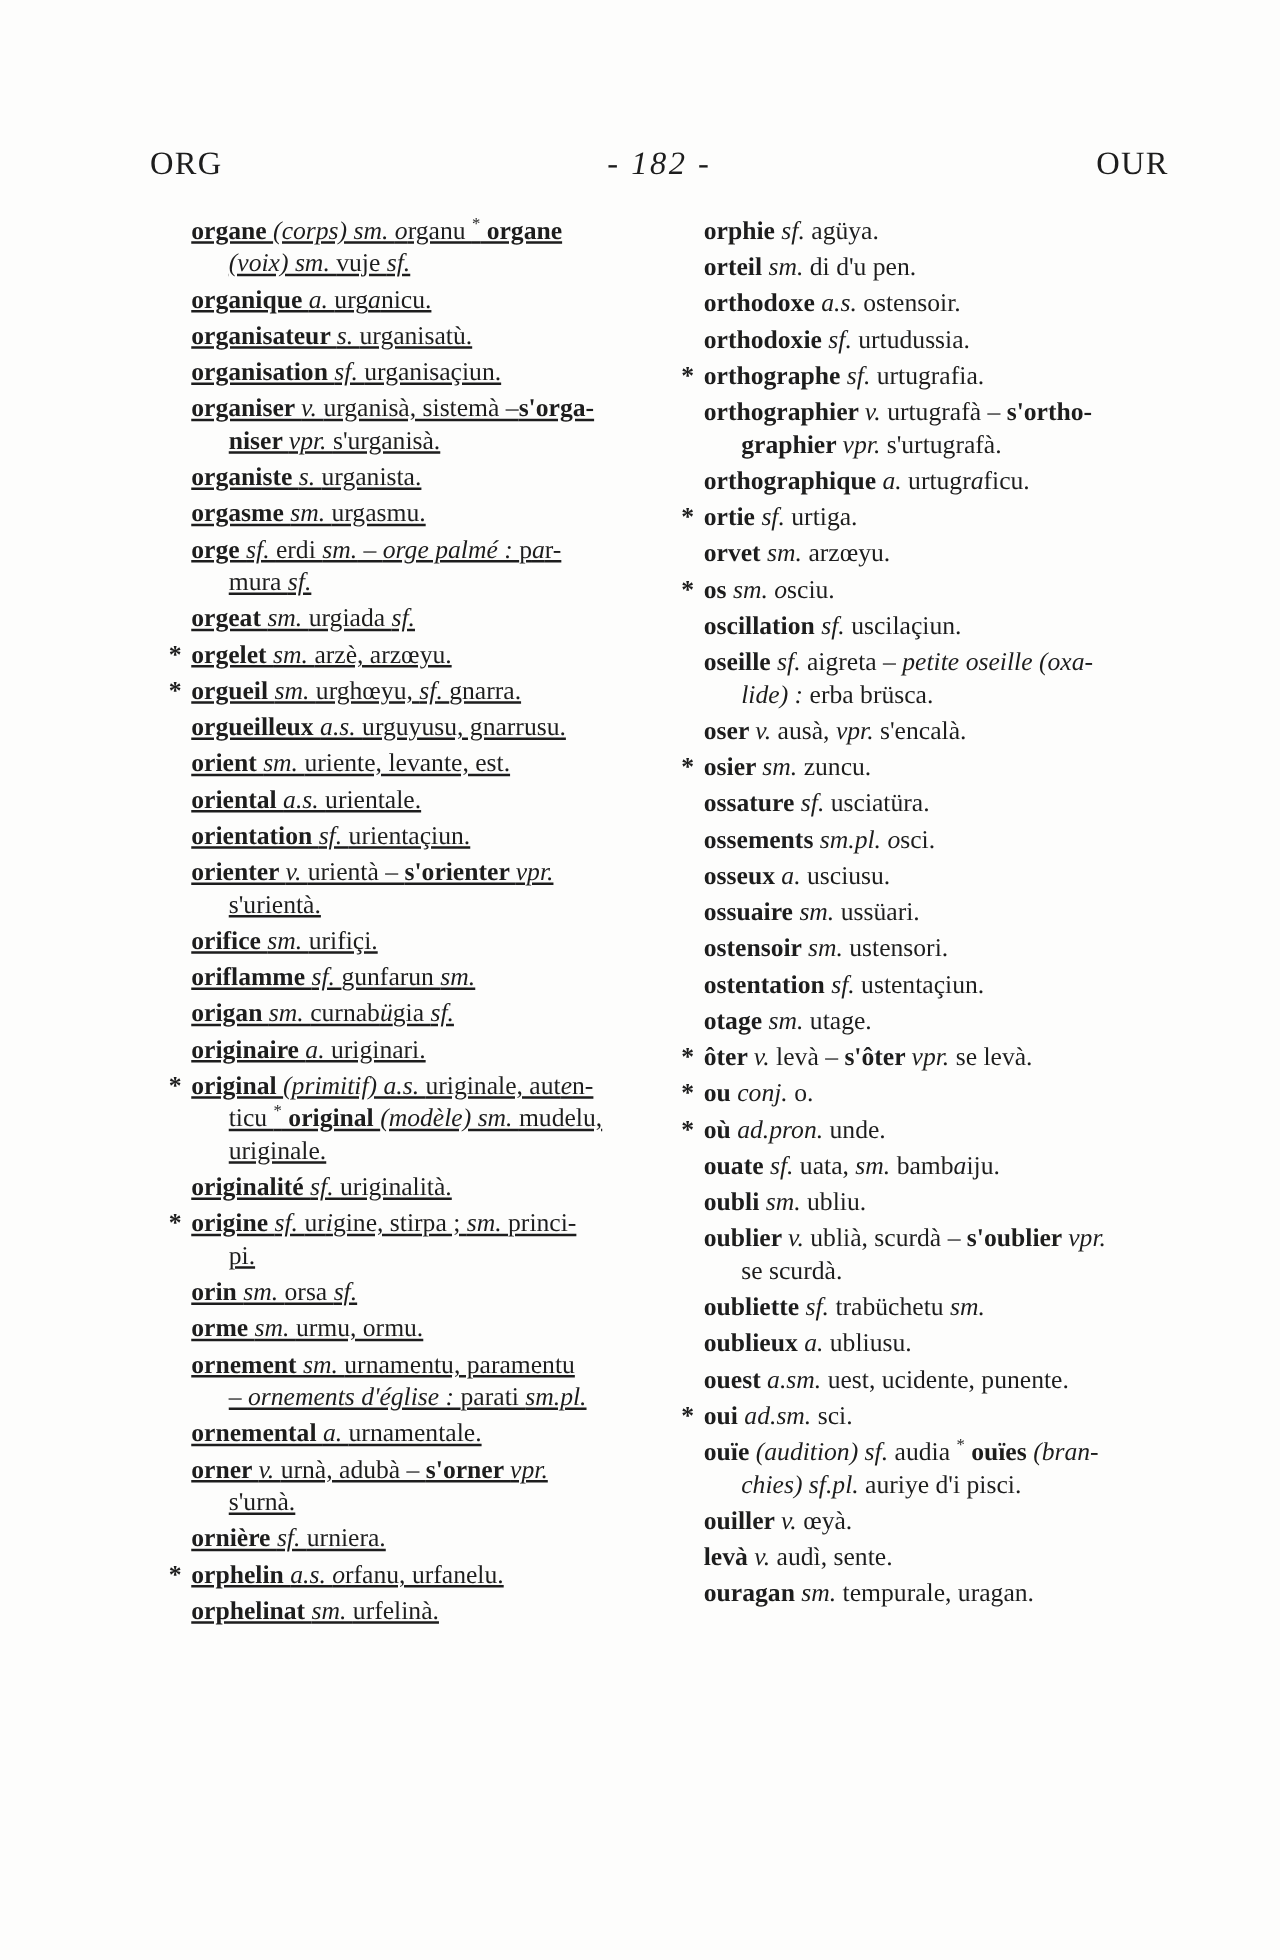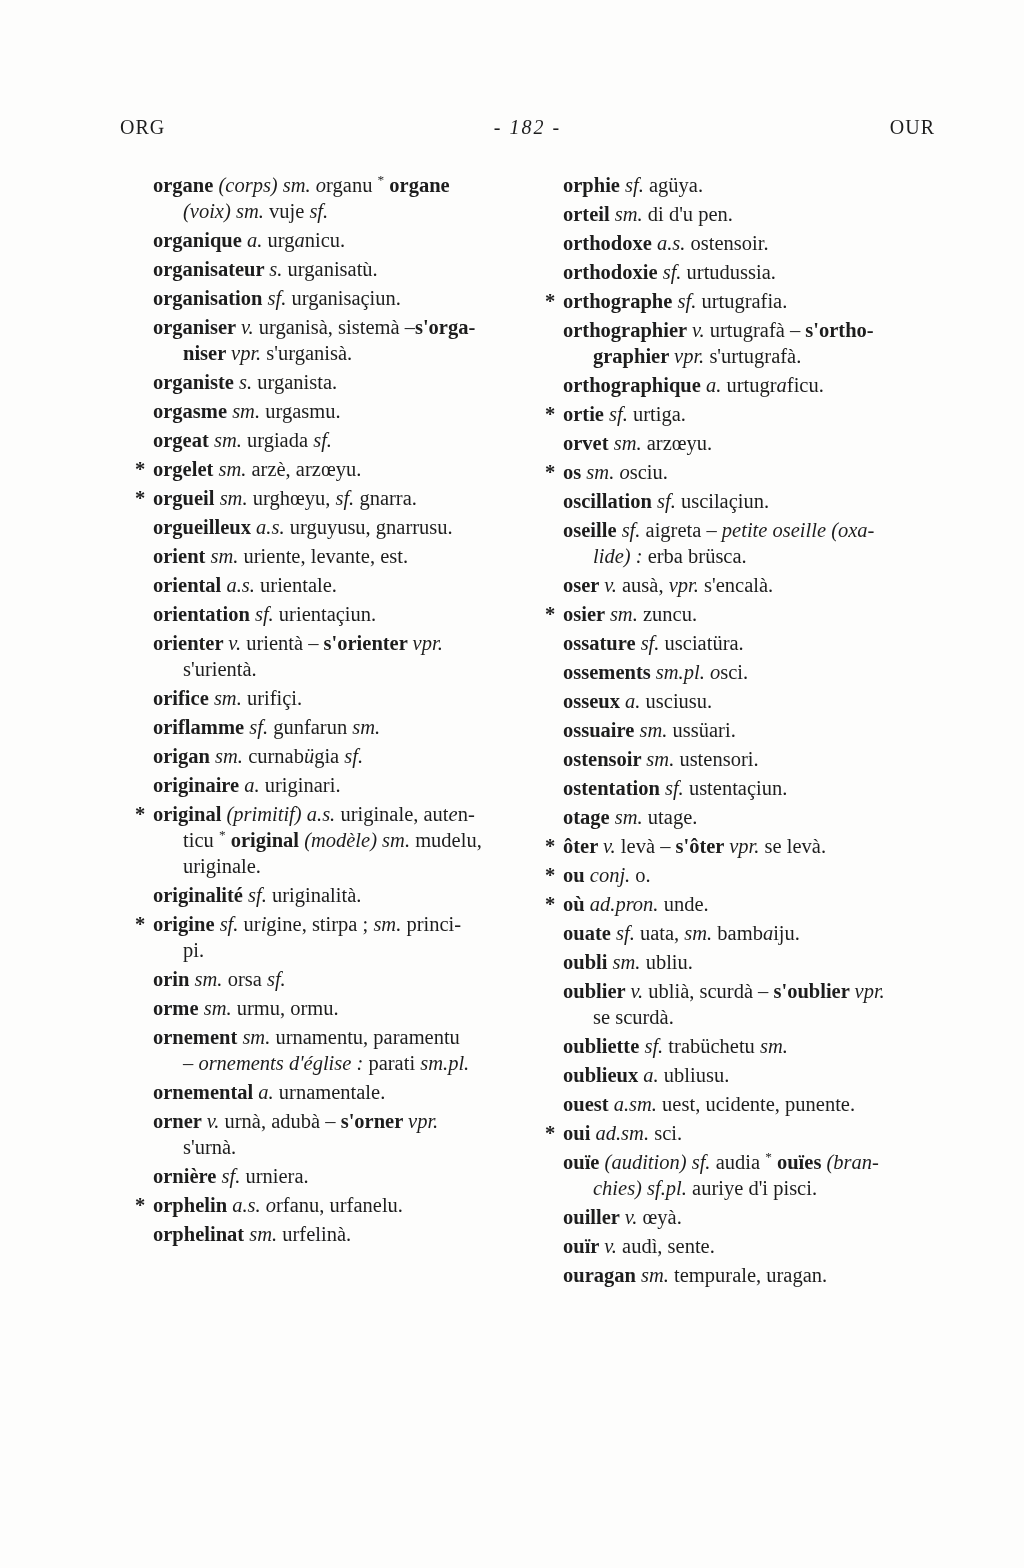--- a/index.html
+++ b/index.html
@@ -8,25 +8,25 @@
     background:#fdfdfc;
     font-family:"Liberation Serif", serif;
     color:#1d1d1d;
     overflow:hidden;
     position:relative;
   }
   .page{position:absolute;inset:0;}
   .page-header{
     position:absolute;top:116px;left:120px;right:89px;
     display:flex;justify-content:space-between;align-items:center;
-    font-size:20px;letter-spacing:1px;
+    font-size:26px;letter-spacing:1px;
   }
   .page-header .pgnum{letter-spacing:2px;font-style:italic;}
   .col{position:absolute;top:172px;}
-  .col-left{left:153px;width:402px;}
+  .col-left{left:153px;width:402px;text-decoration:underline;}
   .col-right{left:563px;width:412px;}
   .entry{
     position:relative;
     margin:0 0 3px 0;
     padding-left:30px;
     text-indent:-30px;
     font-size:20.5px;
     line-height:26px;
   }
   .entry .b{font-weight:bold;}
@@ -49,20 +49,21 @@
   </header>
   <main>
     <section class="col col-left">
         <p class="entry"><span class="b">organe </span><span class="i">(corps) sm. </span><span class="i">o</span><span class="r">rganu </span><span class="sup-star">*</span><span class="b"> organe</span><br><span class="i">(voix) sm. </span><span class="r">vuje </span><span class="i">sf.</span></p>
         <p class="entry"><span class="b">organique </span><span class="i">a. </span><span class="r">urg</span><span class="i">a</span><span class="r">nicu.</span></p>
         <p class="entry"><span class="b">organisateur </span><span class="i">s. </span><span class="r">urganisatù.</span></p>
         <p class="entry"><span class="b">organisation </span><span class="i">sf. </span><span class="r">urganisaçiun.</span></p>
         <p class="entry"><span class="b">organiser </span><span class="i">v. </span><span class="r">urganisà, sistemà –</span><span class="b">s'orga-</span><br><span class="b">niser </span><span class="i">vpr. </span><span class="r">s'urganisà.</span></p>
         <p class="entry"><span class="b">organiste </span><span class="i">s. </span><span class="r">urganista.</span></p>
         <p class="entry"><span class="b">orgasme </span><span class="i">sm. </span><span class="r">urgasmu.</span></p>
+        <p class="entry"><span class="b">orge </span><span class="i">sf. </span><span class="r">erdi </span><span class="i">sm.</span><span class="r"> – </span><span class="i">orge palmé : </span><span class="r">p</span><span class="i">a</span><span class="r">r-</span><br><span class="r">mura </span><span class="i">sf.</span></p>
         <p class="entry"><span class="b">orgeat </span><span class="i">sm. </span><span class="r">urgiada </span><span class="i">sf.</span></p>
         <p class="entry"><span class="star">*</span><span class="b">orgelet </span><span class="i">sm. </span><span class="r">arzè, arzœyu.</span></p>
         <p class="entry"><span class="star">*</span><span class="b">orgueil </span><span class="i">sm. </span><span class="r">urghœyu, </span><span class="i">sf. </span><span class="r">gnarra.</span></p>
         <p class="entry"><span class="b">orgueilleux </span><span class="i">a.s. </span><span class="r">urguyusu, gnarrusu.</span></p>
         <p class="entry"><span class="b">orient </span><span class="i">sm. </span><span class="r">uriente, levante, est.</span></p>
         <p class="entry"><span class="b">oriental </span><span class="i">a.s. </span><span class="r">urientale.</span></p>
         <p class="entry"><span class="b">orientation </span><span class="i">sf. </span><span class="r">urientaçiun.</span></p>
         <p class="entry"><span class="b">orienter </span><span class="i">v. </span><span class="r">urientà – </span><span class="b">s'orienter </span><span class="i">vpr.</span><br><span class="r">s'urientà.</span></p>
         <p class="entry"><span class="b">orifice </span><span class="i">sm. </span><span class="r">urifiçi.</span></p>
         <p class="entry"><span class="b">oriflamme </span><span class="i">sf. </span><span class="r">gunfarun </span><span class="i">sm.</span></p>
@@ -107,17 +108,17 @@
         <p class="entry"><span class="star">*</span><span class="b">où </span><span class="i">ad.pron. </span><span class="r">unde.</span></p>
         <p class="entry"><span class="b">ouate </span><span class="i">sf. </span><span class="r">uata, </span><span class="i">sm. </span><span class="r">bamb</span><span class="i">a</span><span class="r">iju.</span></p>
         <p class="entry"><span class="b">oubli </span><span class="i">sm. </span><span class="r">ubliu.</span></p>
         <p class="entry"><span class="b">oublier </span><span class="i">v. </span><span class="r">ublià, scurdà – </span><span class="b">s'oublier </span><span class="i">vpr.</span><br><span class="r">se scurdà.</span></p>
         <p class="entry"><span class="b">oubliette </span><span class="i">sf. </span><span class="r">trabüchetu </span><span class="i">sm.</span></p>
         <p class="entry"><span class="b">oublieux </span><span class="i">a. </span><span class="r">ubliusu.</span></p>
         <p class="entry"><span class="b">ouest </span><span class="i">a.sm. </span><span class="r">uest, ucidente, punente.</span></p>
         <p class="entry"><span class="star">*</span><span class="b">oui </span><span class="i">ad.sm. </span><span class="r">sci.</span></p>
         <p class="entry"><span class="b">ouïe </span><span class="i">(audition) sf. </span><span class="r">audia </span><span class="sup-star">*</span><span class="b"> ouïes </span><span class="i">(bran-</span><br><span class="i">chies) sf.pl. </span><span class="r">auriye d'i pisci.</span></p>
         <p class="entry"><span class="b">ouiller </span><span class="i">v. </span><span class="r">œyà.</span></p>
-        <p class="entry"><span class="b">ouïr </span><span class="i">v. </span><span class="r">audì, sente.</span></p>
+        <p class="entry"><span class="b">levà </span><span class="i">v. </span><span class="r">audì, sente.</span></p>
         <p class="entry"><span class="b">ouragan </span><span class="i">sm. </span><span class="r">tempurale, uragan.</span></p>
       </section>
   </main>
 </div>
 
 </body></html>

